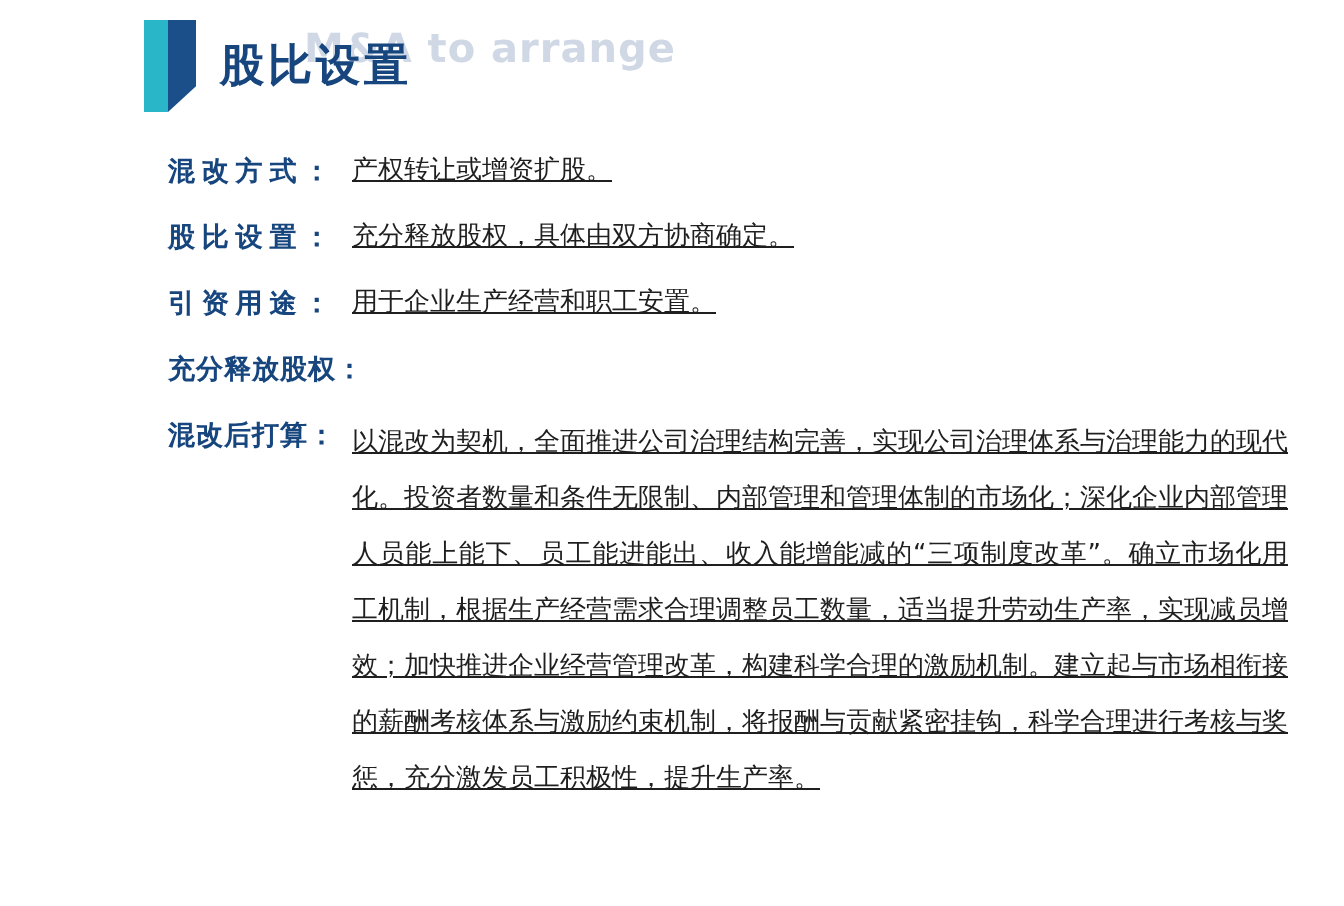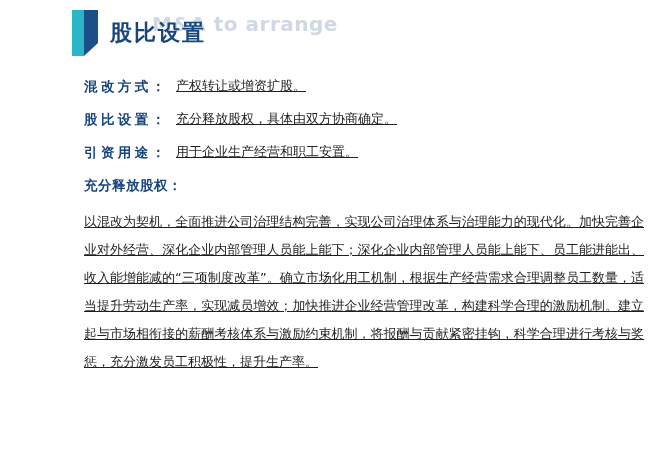--- a/index.html
+++ b/index.html
@@ -144,17 +144,18 @@
     <div class="row">
       <div class="row-label spread"><span>引资用途</span><span class="colon">：</span></div>
       <div class="row-value">用于企业生产经营和职工安置。</div>
     </div>
 
     <div class="row">
       <div class="row-label"><span>充分释放股权</span><span class="colon">：</span></div>
     </div>
 
     <div class="row last">
-      <div class="row-value long">以混改为契机，全面推进公司治理结构完善，实现公司治理体系与治理能力的现代化。加快完善企业对外经营、深化企业内部管理人员能上能下；深化企业内部管理人员能上能下、员工能进能出、收入能增能减的“三项制度改革”。确立市场化用工机制，根据生产经营需求合理调整员工数量，适当提升劳动生产率，实现减员增效；加快推进企业经营管理改革，构建科学合理的激励机制。建立起与市场相衔接的薪酬考核体系与激励约束机制，将报酬与贡献紧密挂钩，科学合理进行考核与奖惩，充分激发员工积极性，提升生产率。</div>
+      <div class="row-label"><span>混改后打算</span><span class="colon">：</span></div>
+      <div class="row-value long">以混改为契机，全面推进公司治理结构完善，实现公司治理体系与治理能力的现代化。投资者数量和条件无限制、内部管理和管理体制的市场化；深化企业内部管理人员能上能下、员工能进能出、收入能增能减的“三项制度改革”。确立市场化用工机制，根据生产经营需求合理调整员工数量，适当提升劳动生产率，实现减员增效；加快推进企业经营管理改革，构建科学合理的激励机制。建立起与市场相衔接的薪酬考核体系与激励约束机制，将报酬与贡献紧密挂钩，科学合理进行考核与奖惩，充分激发员工积极性，提升生产率。</div>
     </div>
 
   </div>
 </div>
 
 </body></html>

